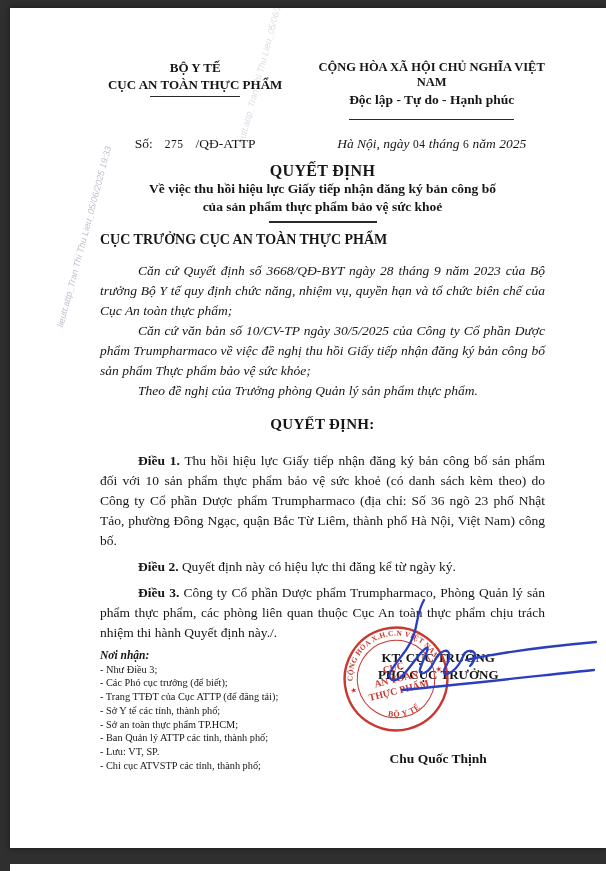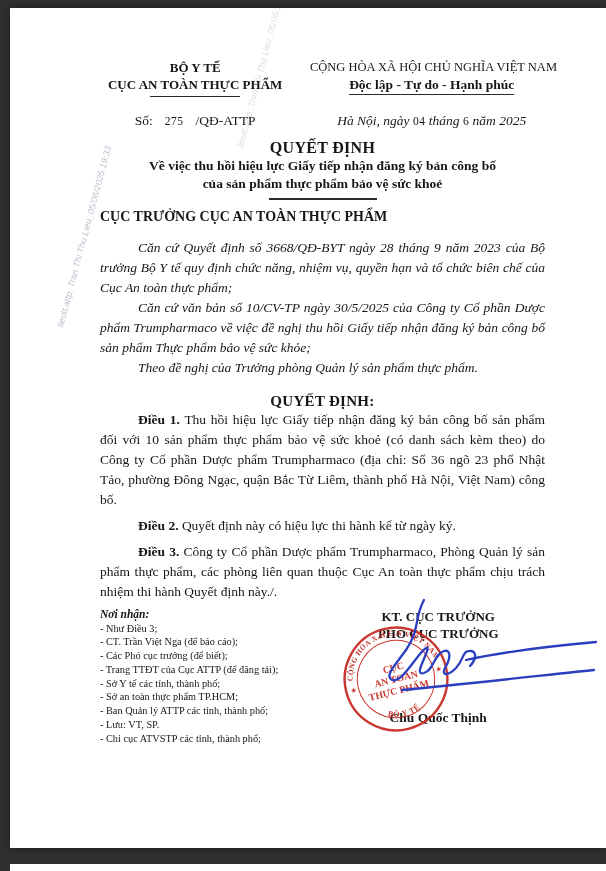--- a/index.html
+++ b/index.html
@@ -31,43 +31,43 @@
 
   .content { position:relative; z-index:1; padding:52px 61px 0 90px; }
 
   
   .hdr-row { display:flex; margin:0 -12px 0 -16px; }
   .hdr-left { flex:0 0 47%; text-align:center; }
   .hdr-right { flex:1; text-align:center; }
   .hdr-l1 { font-weight:bold; font-size:13px; }
   .hdr-l2 { font-weight:bold; font-size:13px; margin-top:1px; }
   .hdr-underline { width:90px; height:1px; background:#2a2a2a; margin:3px auto 0; }
-  .hdr-r1 { font-weight:normal; font-size:12.5px;text-align:right; }
+  .hdr-r1 { font-weight:bold; font-size:12.5px; }
   .hdr-r2 { font-weight:bold; font-size:13.5px; margin-top:2px; display:inline-block;
-            border-bottom:1.5px solid #2a2a2a; padding-bottom:1px; }
+            border-bottom:1.5px solid #2a2a2a; padding-bottom:11px; }
 
   .num-row { display:flex; margin:16px -12px 0 -16px; }
   .num-left { flex:0 0 47%; text-align:center; font-size:13.5px; }
   .num-right { flex:1; text-align:center; font-style:italic; font-size:13.5px; }
   .fill { font-style:normal; font-size:11.5px; letter-spacing:.5px; }
   .num-left .fill { margin:0 12px; }
 
   
   .title { text-align:center; margin-top:10px; }
   .title-main { font-size:16px; font-weight:bold; letter-spacing:.3px; line-height:18px; }
   .title-sub { font-size:13.5px; font-weight:bold; line-height:18px; }
   .title-divider { width:108px; height:1.5px; background:#2a2a2a; margin:5px auto 0; }
   .issuer { text-align:left; font-weight:bold; font-size:14px; margin-top:8px; line-height:18px; }
 
   
   .body-text p { margin:0; text-align:justify; text-indent:38px; font-size:13.5px; line-height:20px; }
   .preamble { margin-top:12px; font-style:italic; }
   .decision-heading { text-align:center; font-weight:bold; font-size:15px; margin-top:14px;
                       letter-spacing:.3px; line-height:18px; }
-  .articles { }
+  .articles { margin-top:18px; }
   .articles p { margin:0 0 6px 0; }
   .art-label { font-weight:bold; }
 
   
   .footer { display:flex; margin-top:4px; }
   .recipients { flex:0 0 52%; }
   .recip-head { font-weight:bold; font-style:italic; font-size:11.5px; }
   .recip-list { font-size:10.3px; line-height:13.8px; margin-top:2px; }
   .sig-block { flex:1; text-align:center; }
   .sig-t { font-weight:bold; font-size:13px; line-height:17px; }
@@ -129,30 +129,29 @@
     <div class="body-text preamble">
       <p>Căn cứ Quyết định số 3668/QĐ-BYT ngày 28 tháng 9 năm 2023 của Bộ trưởng Bộ Y tế quy định chức năng, nhiệm vụ, quyền hạn và tổ chức biên chế của Cục An toàn thực phẩm;</p>
       <p>Căn cứ văn bản số 10/CV-TP ngày 30/5/2025 của Công ty Cổ phần Dược phẩm Trumpharmaco về việc đề nghị thu hồi Giấy tiếp nhận đăng ký bản công bố sản phẩm Thực phẩm bảo vệ sức khỏe;</p>
       <p>Theo đề nghị của Trưởng phòng Quản lý sản phẩm thực phẩm.</p>
     </div>
 
     <div class="decision-heading">QUYẾT ĐỊNH:</div>
 
     <div class="body-text articles">
       <p><span class="art-label">Điều 1.</span> <span>Thu hồi hiệu lực Giấy tiếp nhận đăng ký bản công bố sản phẩm đối với 10 sản phẩm thực phẩm bảo vệ sức khoẻ (có danh sách kèm theo) do Công ty Cổ phần Dược phẩm Trumpharmaco (địa chỉ: Số 36 ngõ 23 phố Nhật Tảo, phường Đông Ngạc, quận Bắc Từ Liêm, thành phố Hà Nội, Việt Nam) công bố.</span></p>
-      <p><span class="art-label">Điều 2.</span> <span>Quyết định này có hiệu lực thi hành kể từ ngày ký.</span></p>
+      <p><span class="art-label">Điều 2.</span> <span>Quyết định này có hiệu lực thi đăng kể từ ngày ký.</span></p>
       <p><span class="art-label">Điều 3.</span> <span>Công ty Cổ phần Dược phẩm Trumpharmaco, Phòng Quản lý sản phẩm thực phẩm, các phòng liên quan thuộc Cục An toàn thực phẩm chịu trách nhiệm thi hành Quyết định này./.</span></p>
     </div>
 
     <div class="footer">
       <div class="recipients">
         <div class="recip-head">Nơi nhận:</div>
         <div class="recip-list">
           <div>- Như Điều 3;</div>
-          <div>- CT. Trần Việt Nga (để báo cáo);</div>
           <div>- Các Phó cục trưởng (để biết);</div>
           <div>- Trang TTĐT của Cục ATTP (để đăng tải);</div>
           <div>- Sở Y tế các tỉnh, thành phố;</div>
           <div>- Sở an toàn thực phẩm TP.HCM;</div>
           <div>- Ban Quản lý ATTP các tỉnh, thành phố;</div>
           <div>- Lưu: VT, SP.</div>
           <div>- Chi cục ATVSTP các tỉnh, thành phố;</div>
         </div>
       </div>
       <div class="sig-block">

